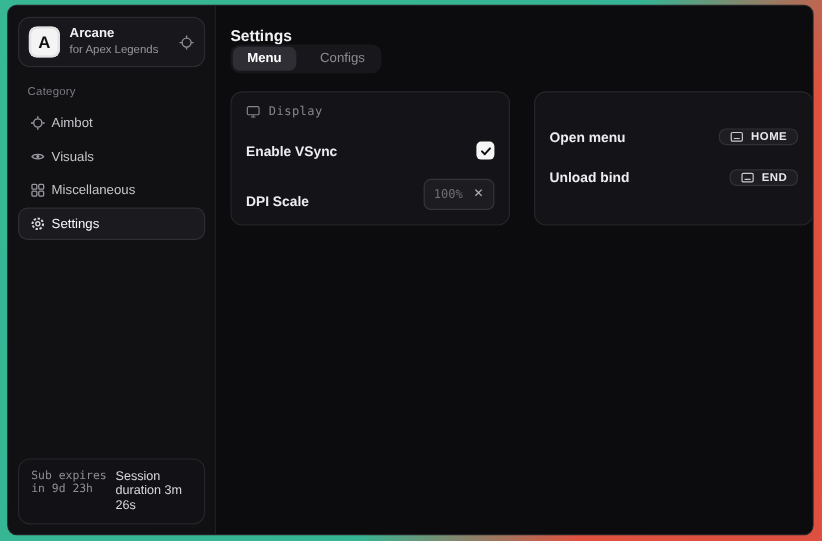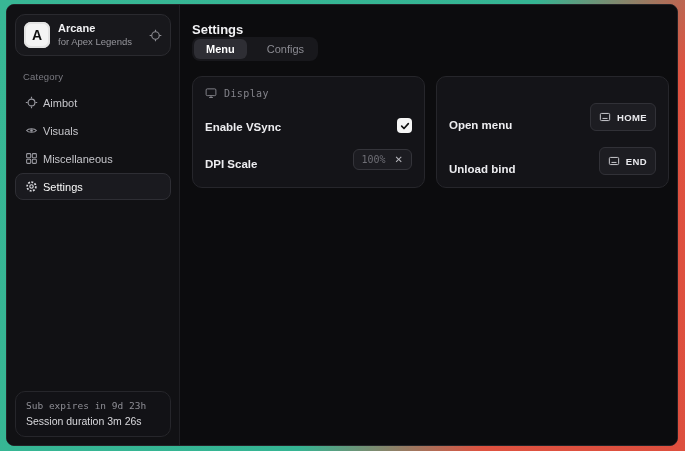--- a/index.html
+++ b/index.html
@@ -40,34 +40,34 @@
     height:27px; display:flex; align-items:center; gap:5px;
     padding:0 9px; border:1px solid transparent; border-radius:8px;
     font-size:11px; color:#c6c6cb; cursor:default;
   }
   .nav-item .nico { color:#9a9aa1; display:flex; width:13px; justify-content:center; }
   .nav-item.active { background:#1a1a1f; border-color:#2e2e34; color:#fafafa; }
   .nav-item.active .nico { color:#d8d8dd; }
   .sidebar-spacer { flex:1; }
   .sub-card {
     border:1px solid #26262b; border-radius:10px; padding:8px 10px 9px 10px;
-    display:flex; flex-direction:column; gap:4px; background:#121216;
+    display:flex; flex-direction:row; gap:4px; background:#121216;
   }
   .sub-line1 { font-family:"DejaVu Sans Mono", monospace; font-size:9.5px; color:#8e8e95; }
   .sub-line2 { font-size:10.5px; color:#d8d8dc; }
   
   .main { flex:1; padding:17px 12px 12px 12px; background:#0c0c0e; }
   .page-title { font-size:13px; font-weight:bold; color:#f2f2f4; }
   .tabs {
     display:inline-flex; background:#18181c; border-radius:8px;
     padding:2px; gap:8px;
   }
   .tab { font-size:11px; padding:4px 12px; border-radius:6px; color:#8b8b92; cursor:default; }
   .tab.active { background:#2e2e34; color:#ffffff; font-weight:bold; }
-  .cards { display:flex; gap:11px; margin-top:15px; }
+  .cards { display:flex; gap:20px; margin-top:15px; }
   .card {
     width:233px; background:#141418; border:1px solid #26262b;
     border-radius:10px; padding:10px 12px 12px 12px;
   }
   .card-header {
     display:flex; align-items:center; gap:7px;
     font-family:"DejaVu Sans Mono", monospace; font-size:10px; color:#84848b;
     letter-spacing:.4px;
   }
   .card-header .cico { display:flex; color:#84848b; }
@@ -76,28 +76,28 @@
     min-height:18px;
   }
   .row-label { font-size:11.5px; font-weight:bold; color:#ededf0; }
   .checkbox {
     width:15px; height:15px; background:#f5f5f5; border-radius:4px;
     display:flex; align-items:center; justify-content:center; cursor:pointer;
   }
   .dpi-control {
     display:flex; align-items:center; gap:9px;
     background:#1c1c21; border:1px solid #34343a; border-radius:6px;
-    padding:2px 8px; height:21px;
+    padding:2px 8px; height:26px;
   }
   .dpi-value { font-family:"DejaVu Sans Mono", monospace; font-size:10px; color:#6f6f76; }
   .dpi-clear { font-size:10px; color:#b7b7bd; cursor:pointer; line-height:1; }
   .key-pill {
     display:flex; align-items:center; gap:6px;
     background:#1d1d22; border:1px solid #313137; border-radius:6px;
-    padding:2px 8px; height:28px; cursor:pointer;
+    padding:2px 8px; height:14px; cursor:pointer;
   }
   .key-pill .kico { display:flex; color:#c9c9ce; }
   .key-label { font-size:9.5px; font-weight:bold; color:#e9e9ed; letter-spacing:.4px; }
 </style>
 </head>
 <body>
 
 <div class="window">
 
   <div class="sidebar">

